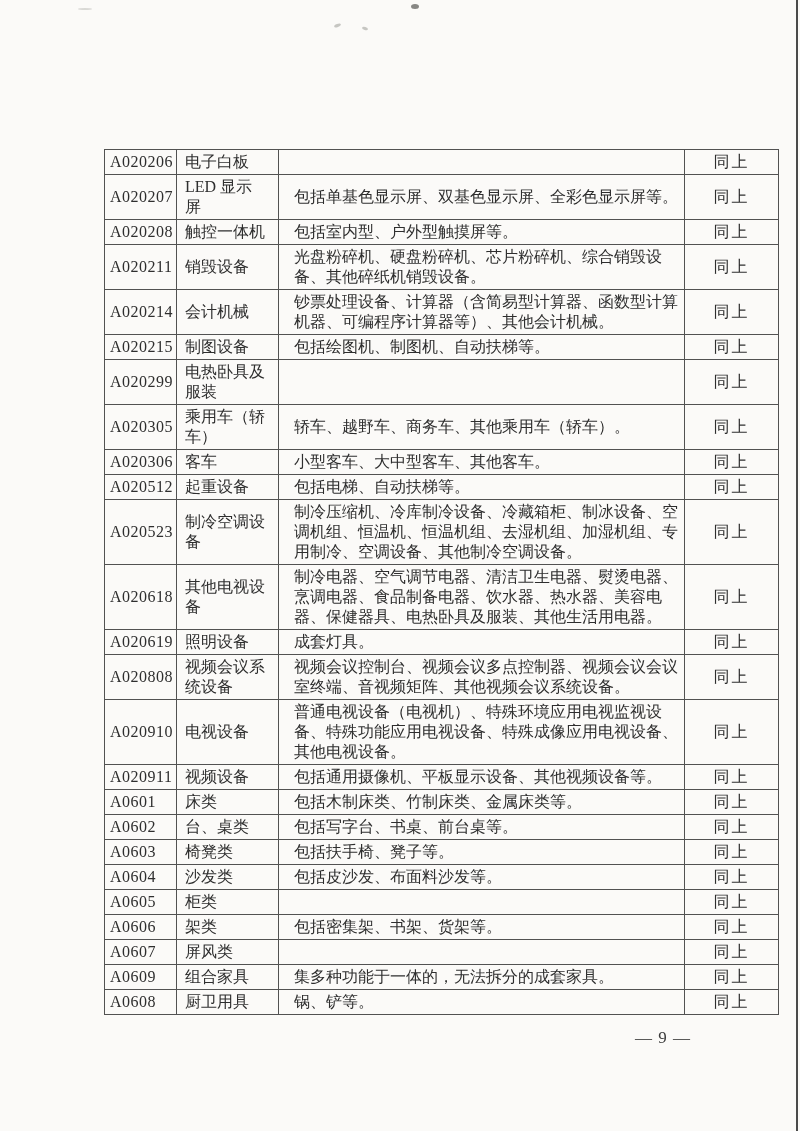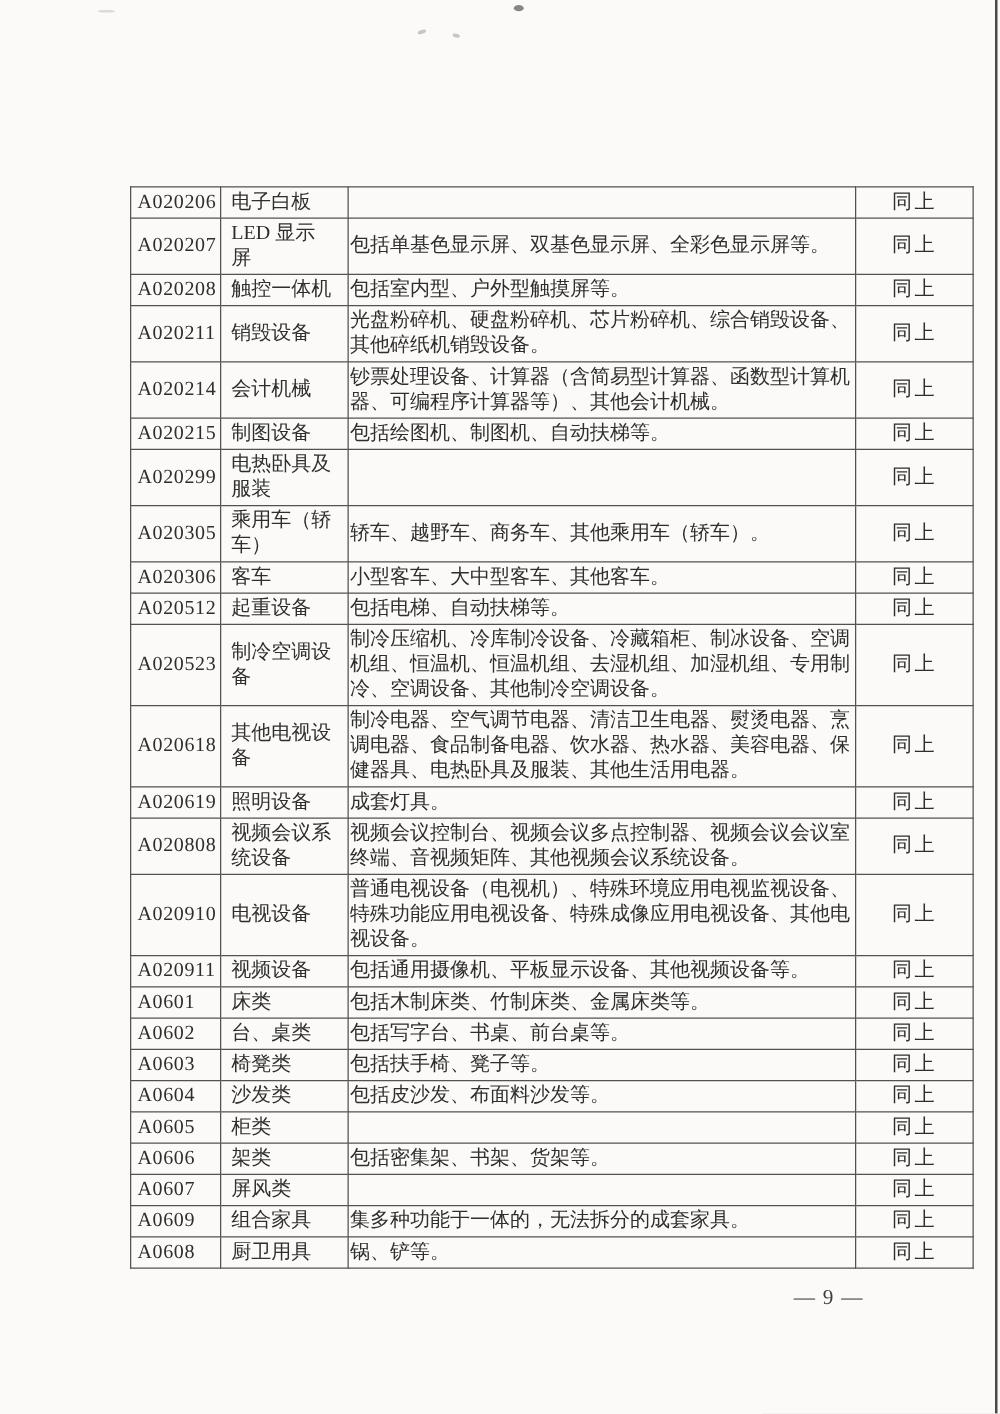--- a/index.html
+++ b/index.html
@@ -43,21 +43,21 @@
   .cat-table td.code {
     padding-left: 5px;
     letter-spacing: 0.5px;
     white-space: nowrap;
   }
   .cat-table td.name {
     padding-left: 8px;
     padding-right: 10px;
   }
   .cat-table td.desc {
-    padding-left: 1px;
+    padding-left: 15px;
     padding-right: 4px;
   }
   .cat-table td.note {
     text-align: center;
     padding: 2px 16px;
     letter-spacing: 2px;
   }
   .pagenum {
     position: absolute;
     top: 1028px;

